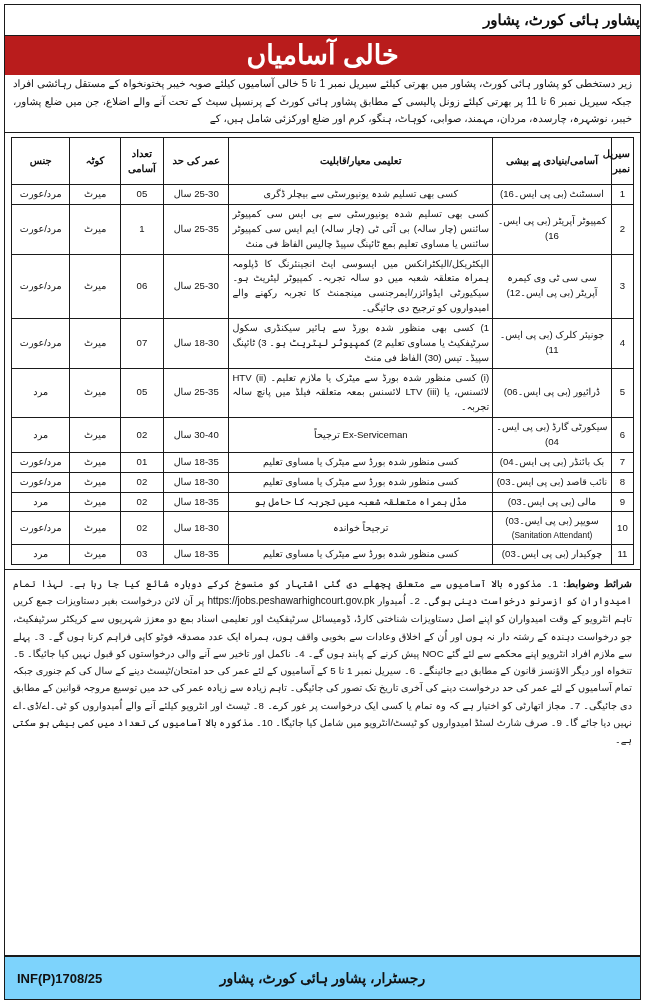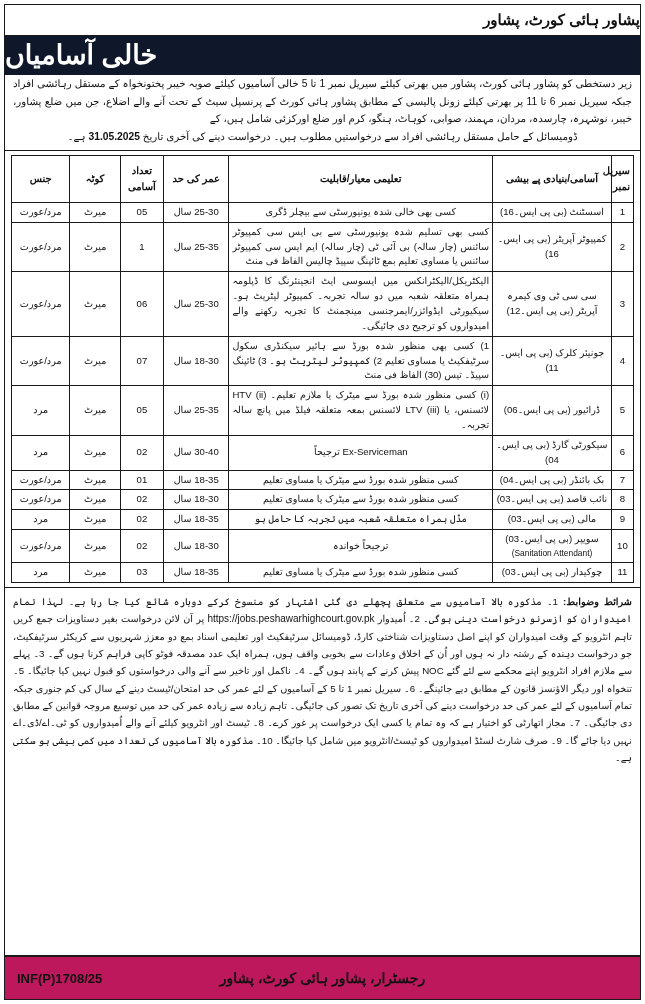--- a/index.html
+++ b/index.html
@@ -44,23 +44,24 @@
   .org-title {
     direction: rtl;
     font-size: 15px;
     font-weight: bold;
     color: #111111;
     letter-spacing: 0.2px;
     white-space: nowrap;
   }
   .banner {
     height: 39px;
-    background: #0f172a;
+    background: #b91c1c;
     display: flex;
     align-items: center;
+    justify-content: center;
     flex: 0 0 auto;
   }
   .banner-title {
     direction: rtl;
     color: #ffffff;
     font-size: 27px;
     font-weight: bold;
     line-height: 1;
     letter-spacing: 1px;
     white-space: nowrap;
@@ -147,21 +148,21 @@
     border-top: 1px solid #1a1a1a;
     border-bottom: 1px solid #1a1a1a;
     margin-top: 4px;
     flex: 1 1 auto;
   }
   .terms b { font-weight: bold; margin-top: 40px; }
   .terms .url { direction: ltr; unicode-bidi: embed; display: inline-block; font-size: 10px; }
   
   .footer {
     height: 42px;
-    background: #be185d;
+    background: #7dd3fc;
     display: flex;
     align-items: center;
     position: relative;
     flex: 0 0 auto;
     border-top: 1px solid #1a1a1a;
   }
   .footer-code {
     position: absolute;
     left: 12px;
     font-size: 13px;
@@ -187,23 +188,20 @@
       <div class="org-title">پشاور ہائی کورٹ، پشاور</div>
     </div>
 
     <div class="banner">
       <div class="banner-title">خالی آسامیاں</div>
     </div>
 
     <div class="intro">
       <span>زیر دستخطی کو پشاور ہائی کورٹ، پشاور میں بھرتی کیلئے سیریل نمبر 1 تا 5 خالی آسامیوں کیلئے صوبہ خیبر پختونخواہ کے مستقل رہائشی افراد جبکہ سیریل نمبر 6 تا 11 پر بھرتی کیلئے زونل پالیسی کے</span>
       <span>مطابق پشاور ہائی کورٹ کے پرنسپل سیٹ کے تحت آنے والے اضلاع، جن میں ضلع پشاور، خیبر، نوشہرہ، چارسدہ، مردان، مہمند، صوابی، کوہاٹ، ہنگو، کرم اور ضلع اورکزئی شامل ہیں، کے</span>
-      <span class="lastline">
-        <span>ڈومیسائل کے حامل مستقل رہائشی افراد سے درخواستیں مطلوب ہیں۔ درخواست دینے کی آخری تاریخ </span><span class="deadline">31.05.2025</span><span> ہے۔</span>
-      </span>
     </div>
 
     <div class="tablewrap">
       <table class="jobs">
         <colgroup>
           <col class="col-sr">
             <col class="col-post">
             <col class="col-qual">
           <col class="col-age">
             <col class="col-count">
@@ -218,21 +216,21 @@
             <th>عمر کی حد</th>
             <th>تعداد آسامی</th>
             <th>کوٹہ</th>
             <th>جنس</th>
           </tr>
         </thead>
         <tbody>
             <tr>
               <td class="c-sr">1</td>
               <td class="c-post">اسسٹنٹ (بی پی ایس۔16)</td>
-              <td class="c-qual centered">کسی بھی خالی شدہ یونیورسٹی سے بیچلر ڈگری</td>
+              <td class="c-qual centered">کسی بھی تسلیم شدہ یونیورسٹی سے بیچلر ڈگری</td>
               <td class="c-age">25-30 سال</td>
               <td class="c-count">05</td>
               <td class="c-quota">میرٹ</td>
               <td class="c-gender">مرد/عورت</td>
             </tr>
             <tr>
               <td class="c-sr">2</td>
               <td class="c-post">کمپیوٹر آپریٹر (بی پی ایس۔16)</td>
               <td class="c-qual">کسی بھی تسلیم شدہ یونیورسٹی سے بی ایس سی کمپیوٹر سائنس (چار سالہ) بی آئی ٹی (چار سالہ) ایم ایس سی کمپیوٹر سائنس یا مساوی تعلیم بمع ٹائپنگ سپیڈ چالیس الفاظ فی منٹ</td>
               <td class="c-age">25-35 سال</td>

